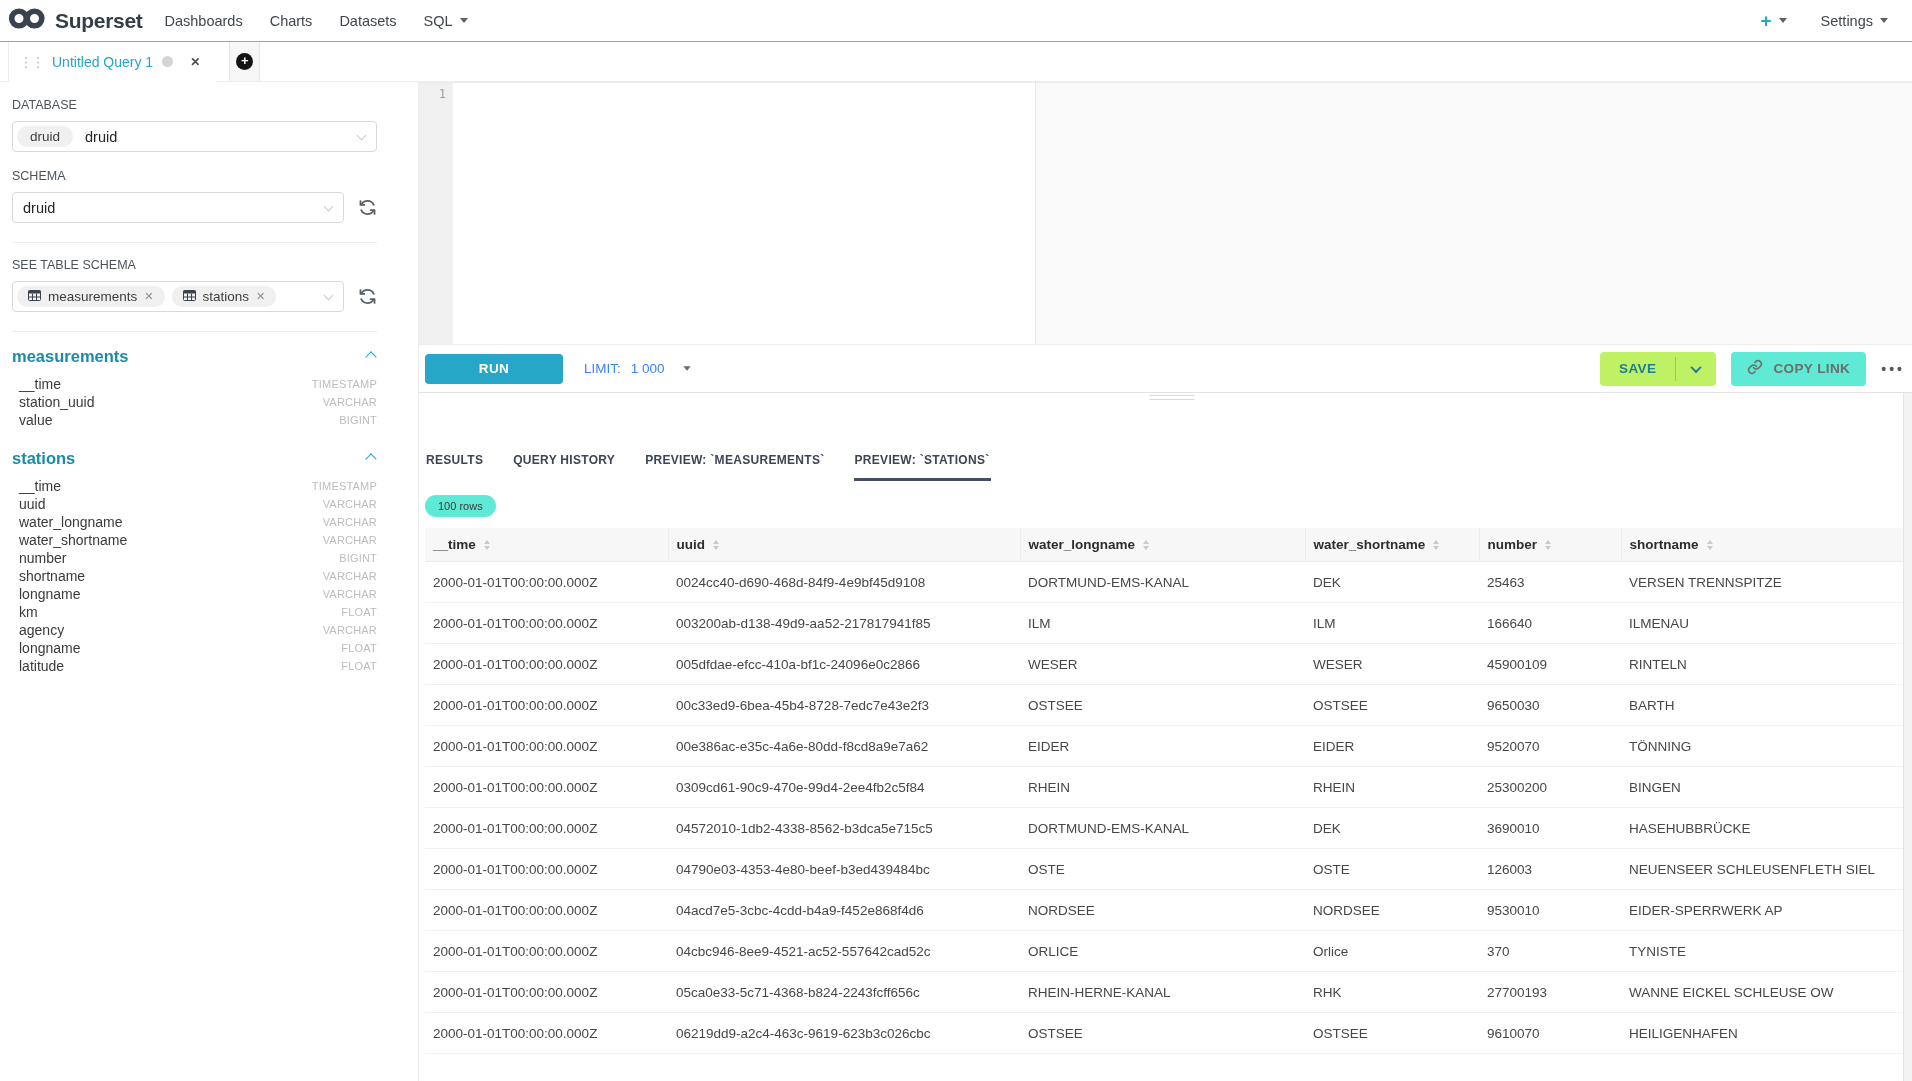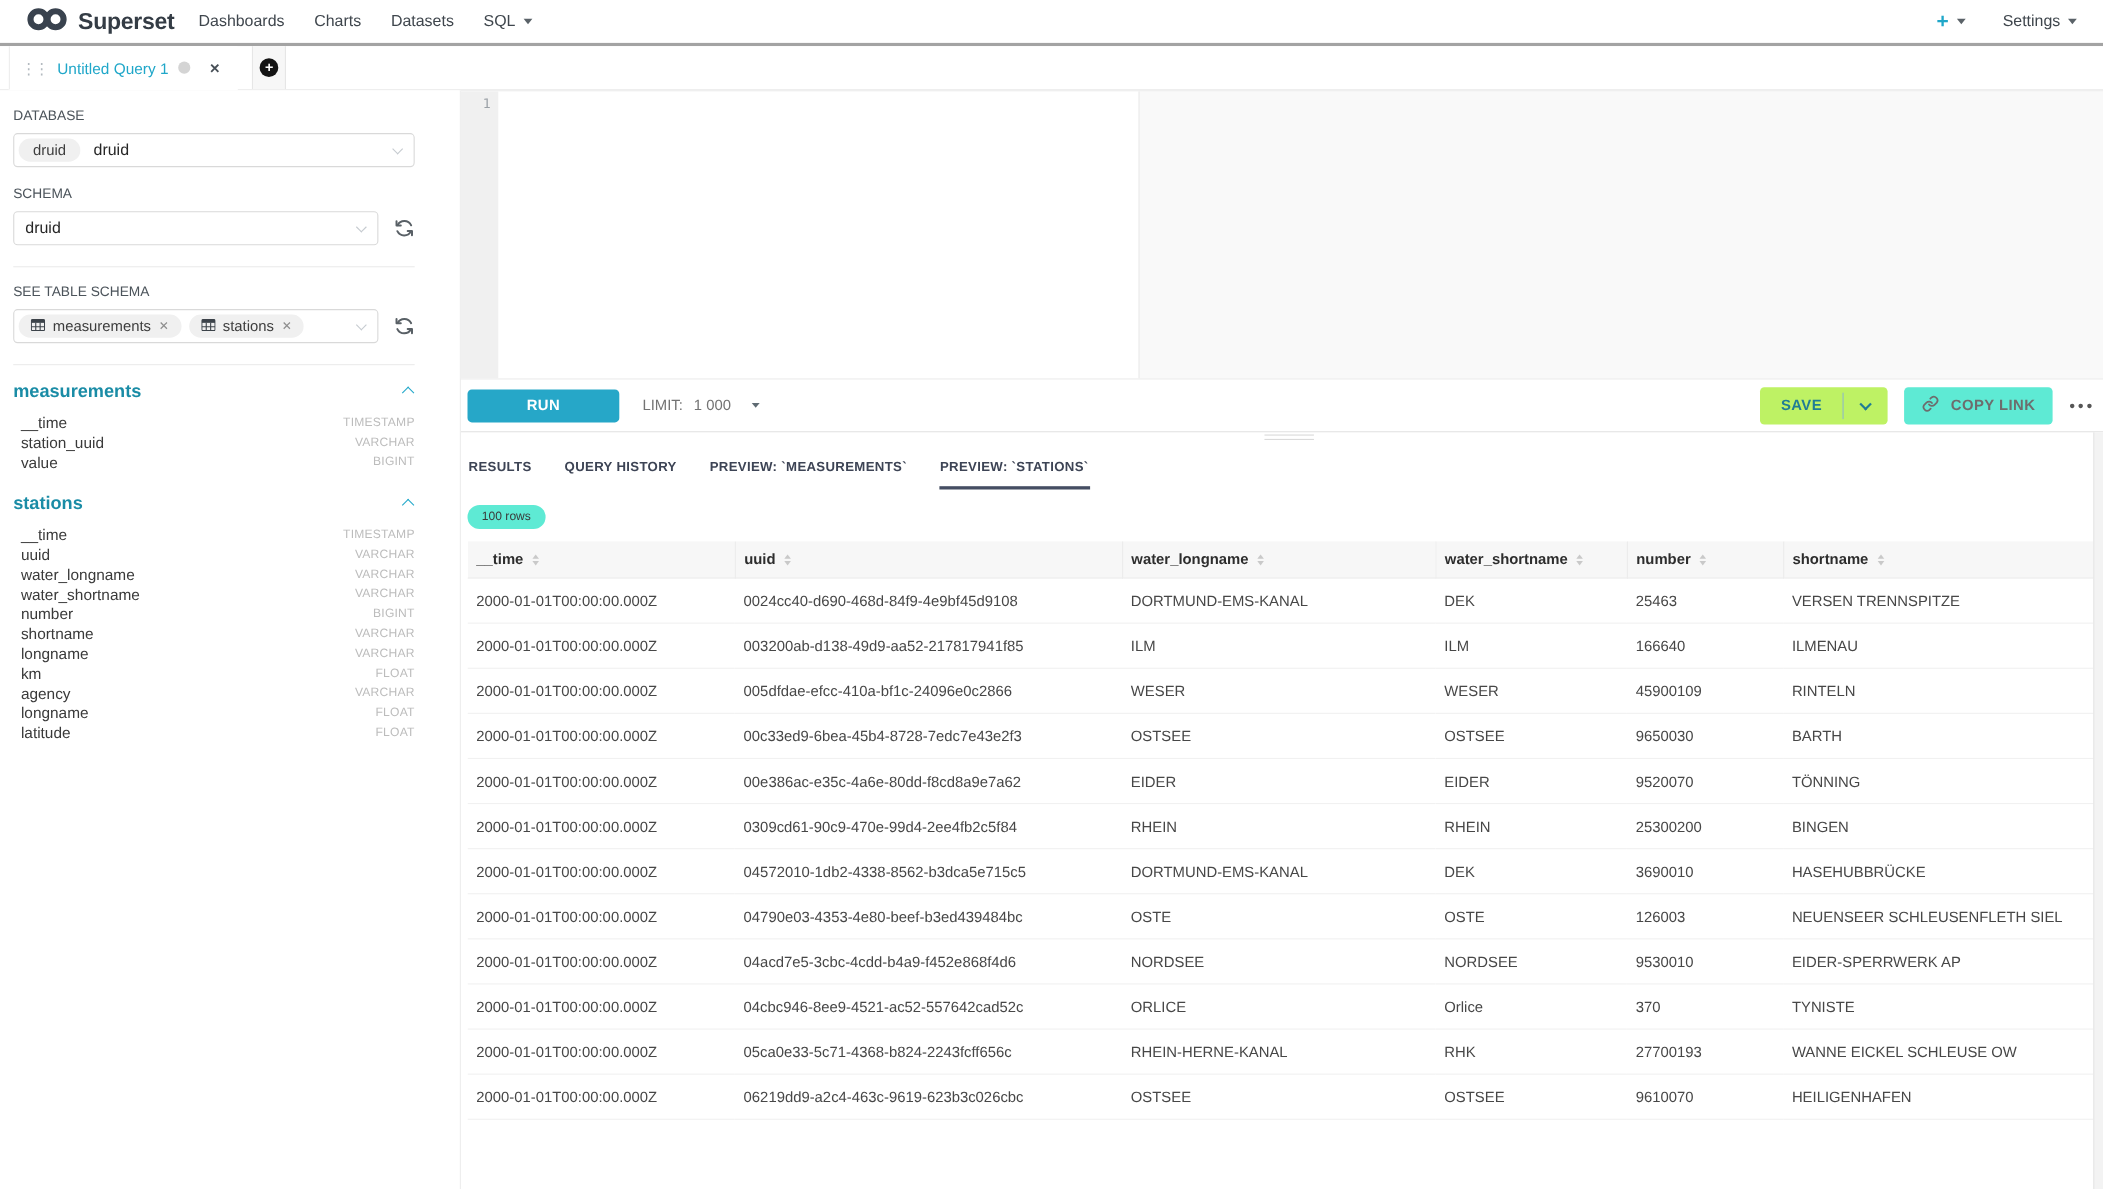--- a/index.html
+++ b/index.html
@@ -3,22 +3,22 @@
 <meta charset="utf-8">
 <style>
   * { box-sizing: border-box; }
   html,body { margin:0; padding:0; }
   body {
     width:1912px; height:1081px; overflow:hidden; background:#fff;
     font-family:"Liberation Sans", sans-serif; color:#333; position:relative;
   }
 
   
-  .navbar { height:42px; display:flex; align-items:center; padding:0 24px 0 24px;
-            border-bottom:3px solid #a3a3a3; background:#fff; }
+  .navbar { height:42px; display:flex; align-items:center; padding:0 24px 0 8px;
+            border-bottom:1px solid #a3a3a3; background:#fff; }
   .brand { display:flex; align-items:center; gap:9px; margin-right:22px; }
   .brand-name { font-size:21px; font-weight:bold; color:#343c45; letter-spacing:-0.3px; }
   .nav-menu { display:flex; align-items:center; gap:27px; }
   .nav-item { font-size:14.5px; color:#3f464d; cursor:pointer; display:flex; align-items:center; gap:7px; }
   .caret { width:0; height:0; border-left:4px solid transparent; border-right:4px solid transparent;
            border-top:5px solid #5a6268; display:inline-block; }
   .nav-right { margin-left:auto; display:flex; align-items:center; gap:34px; }
   .nav-plus { display:flex; align-items:center; gap:7px; }
   .plus-glyph { color:#20a7c9; font-size:19px; font-weight:bold; line-height:1; }
   .nav-settings { display:flex; align-items:center; gap:7px; font-size:14.5px; color:#3f464d; }
@@ -76,21 +76,21 @@
                font-weight:bold; color:#111; white-space:pre; }
   .cursor { display:inline-block; width:2px; height:14px; background:#1b1b1b; vertical-align:-2px; margin-left:2px; }
   .print-zone { position:absolute; left:616px; top:0; bottom:0; right:0; background:rgba(0,0,0,0.022);
                 border-left:1px solid #e9e9e9; pointer-events:none; }
 
   .sql-toolbar { height:48px; display:flex; align-items:center; padding:0 20px 0 6px;
                  border-bottom:1px solid #e3e3e3; background:#fff; }
   .run-btn { width:138px; height:30px; background:#26a7c8; border:none; border-radius:4px; color:#fff;
              font-weight:bold; font-size:13.5px; letter-spacing:0.4px; display:flex; align-items:center;
              justify-content:center; font-family:inherit; }
-  .limit-group { margin-left:21px; display:flex; align-items:center; font-size:13.5px; color:#737373; }
+  .limit-group { margin-left:21px; display:flex; align-items:center; font-size:13.5px; color:#3b82f6; }
   .limit-value { margin-left:10px; }
   .limit-caret { margin-left:18px; border-top-color:#5f6b73; transform:scale(0.9); }
   .toolbar-right { margin-left:auto; display:flex; align-items:center; gap:15px; }
   .save-split { display:flex; height:34px; background:#bef264; border-radius:4px; overflow:hidden; }
   .save-main { padding:0 19px; display:flex; align-items:center; color:#1f7d95; font-weight:bold;
                font-size:13.5px; letter-spacing:0.4px; }
   .save-divider { width:1px; background:#8fb9c6; margin:5px 0; }
   .save-caret-box { width:40px; display:flex; align-items:center; justify-content:center; }
   .save-chev { width:8px; height:8px; border-right:2px solid #1f7d95; border-bottom:2px solid #1f7d95;
                transform:rotate(45deg) translate(-1px,-1px); }
@@ -100,21 +100,21 @@
   .more-dots { color:#565656; font-size:14px; letter-spacing:3px; font-weight:bold; }
 
   .pane-handle { height:10px; position:relative; }
   .grip { position:absolute; left:50%; transform:translateX(-50%); top:2px; width:45px; }
   .grip i { display:block; height:1px; background:#dadada; margin-bottom:3px; }
 
   
   .results { flex:1; padding:8px 18px 0 6px; display:flex; flex-direction:column; overflow:hidden; }
   .result-tabs { display:flex; gap:28px; }
   .rtab { font-size:12px; font-weight:bold; color:#3d4455; letter-spacing:0.3px; padding:6px 1px 11px;
-          border-bottom:3px solid transparent; white-space:nowrap; }
+          border-bottom:3px solid transparent; white-space:nowrap;margin-top:36px; }
   .rtab.active { border-bottom-color:#454e63; }
   .result-actions { margin-top:13px; display:flex; align-items:center; gap:13px; }
   .copyclip-btn { height:32px; background:#e2f3f8; border-radius:4px; color:#1985a0; font-weight:bold;
                   font-size:13.5px; letter-spacing:0.3px; display:flex; align-items:center; gap:10px;
                   padding:0 15px; white-space:nowrap; }
   .filter-input { flex:1; height:32px; border:1px solid #d9d9d9; border-radius:4px; padding:0 12px;
                   font-size:14px; color:#333; font-family:inherit; outline:none; }
   .filter-input::placeholder { color:#b2bac0; }
   .rows-badge { margin-top:14px; align-self:flex-start; background:#5eead4; border-radius:13px;
                 padding:5px 13px; font-size:11px; color:#3a3a3a; }

